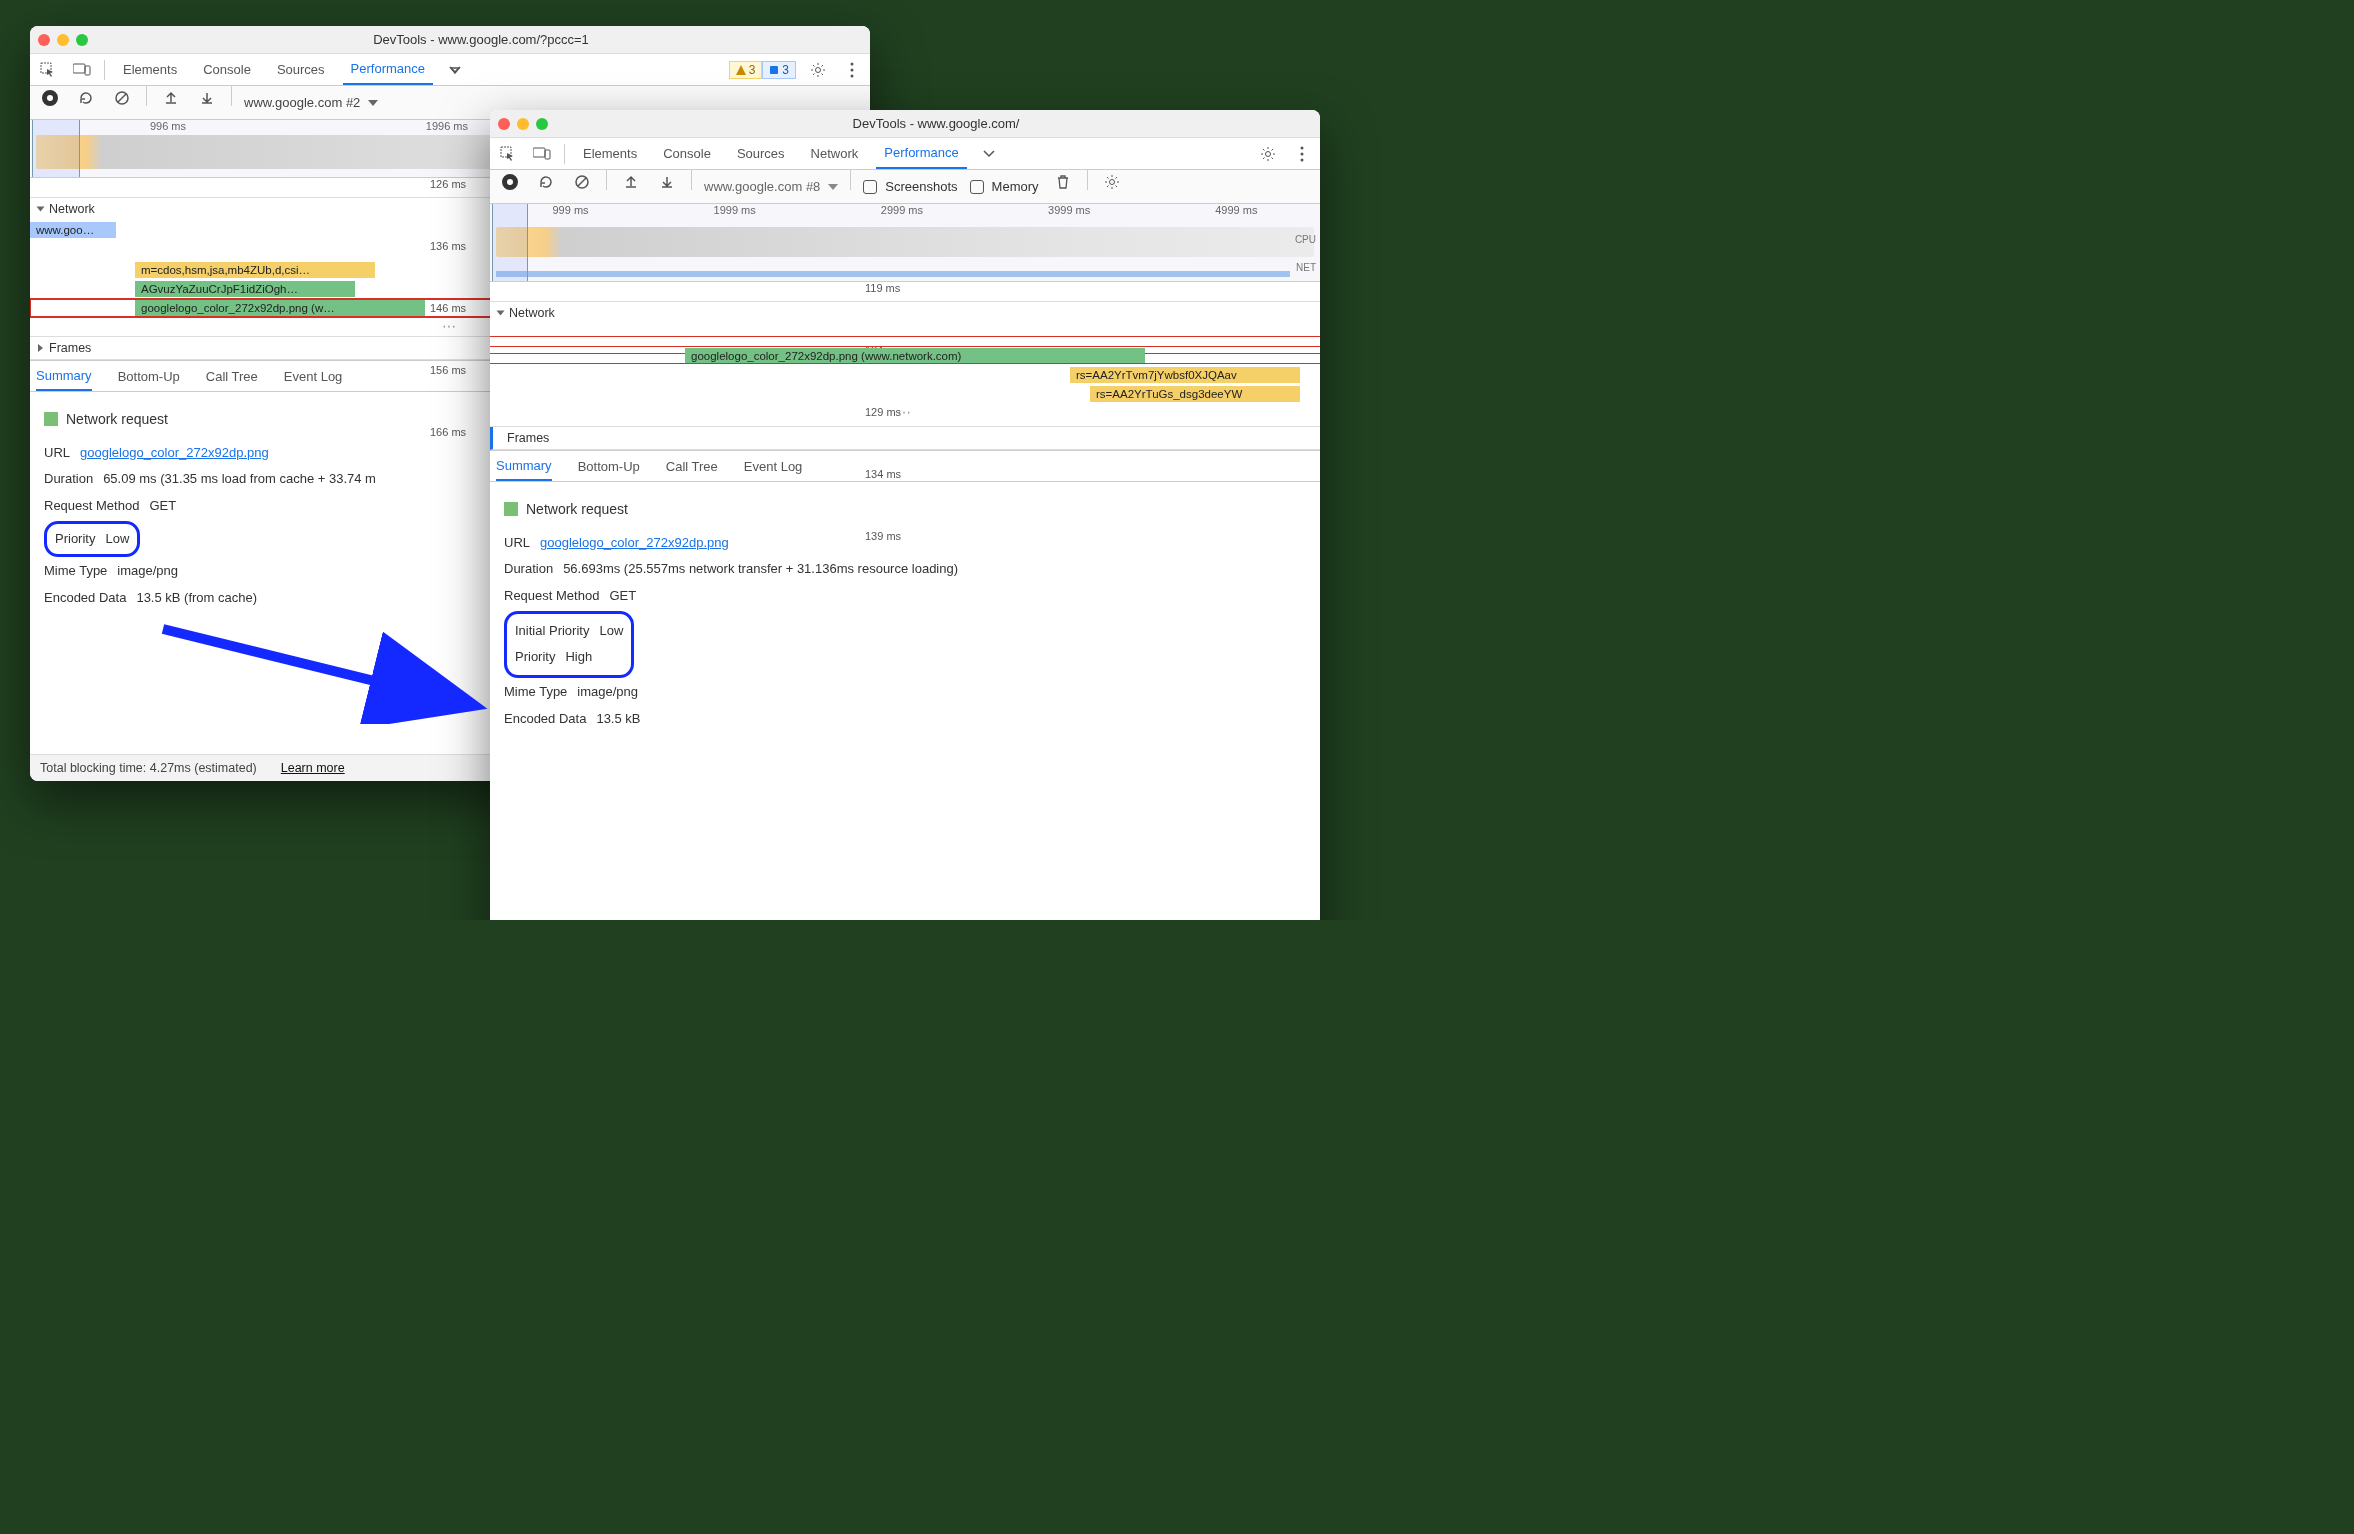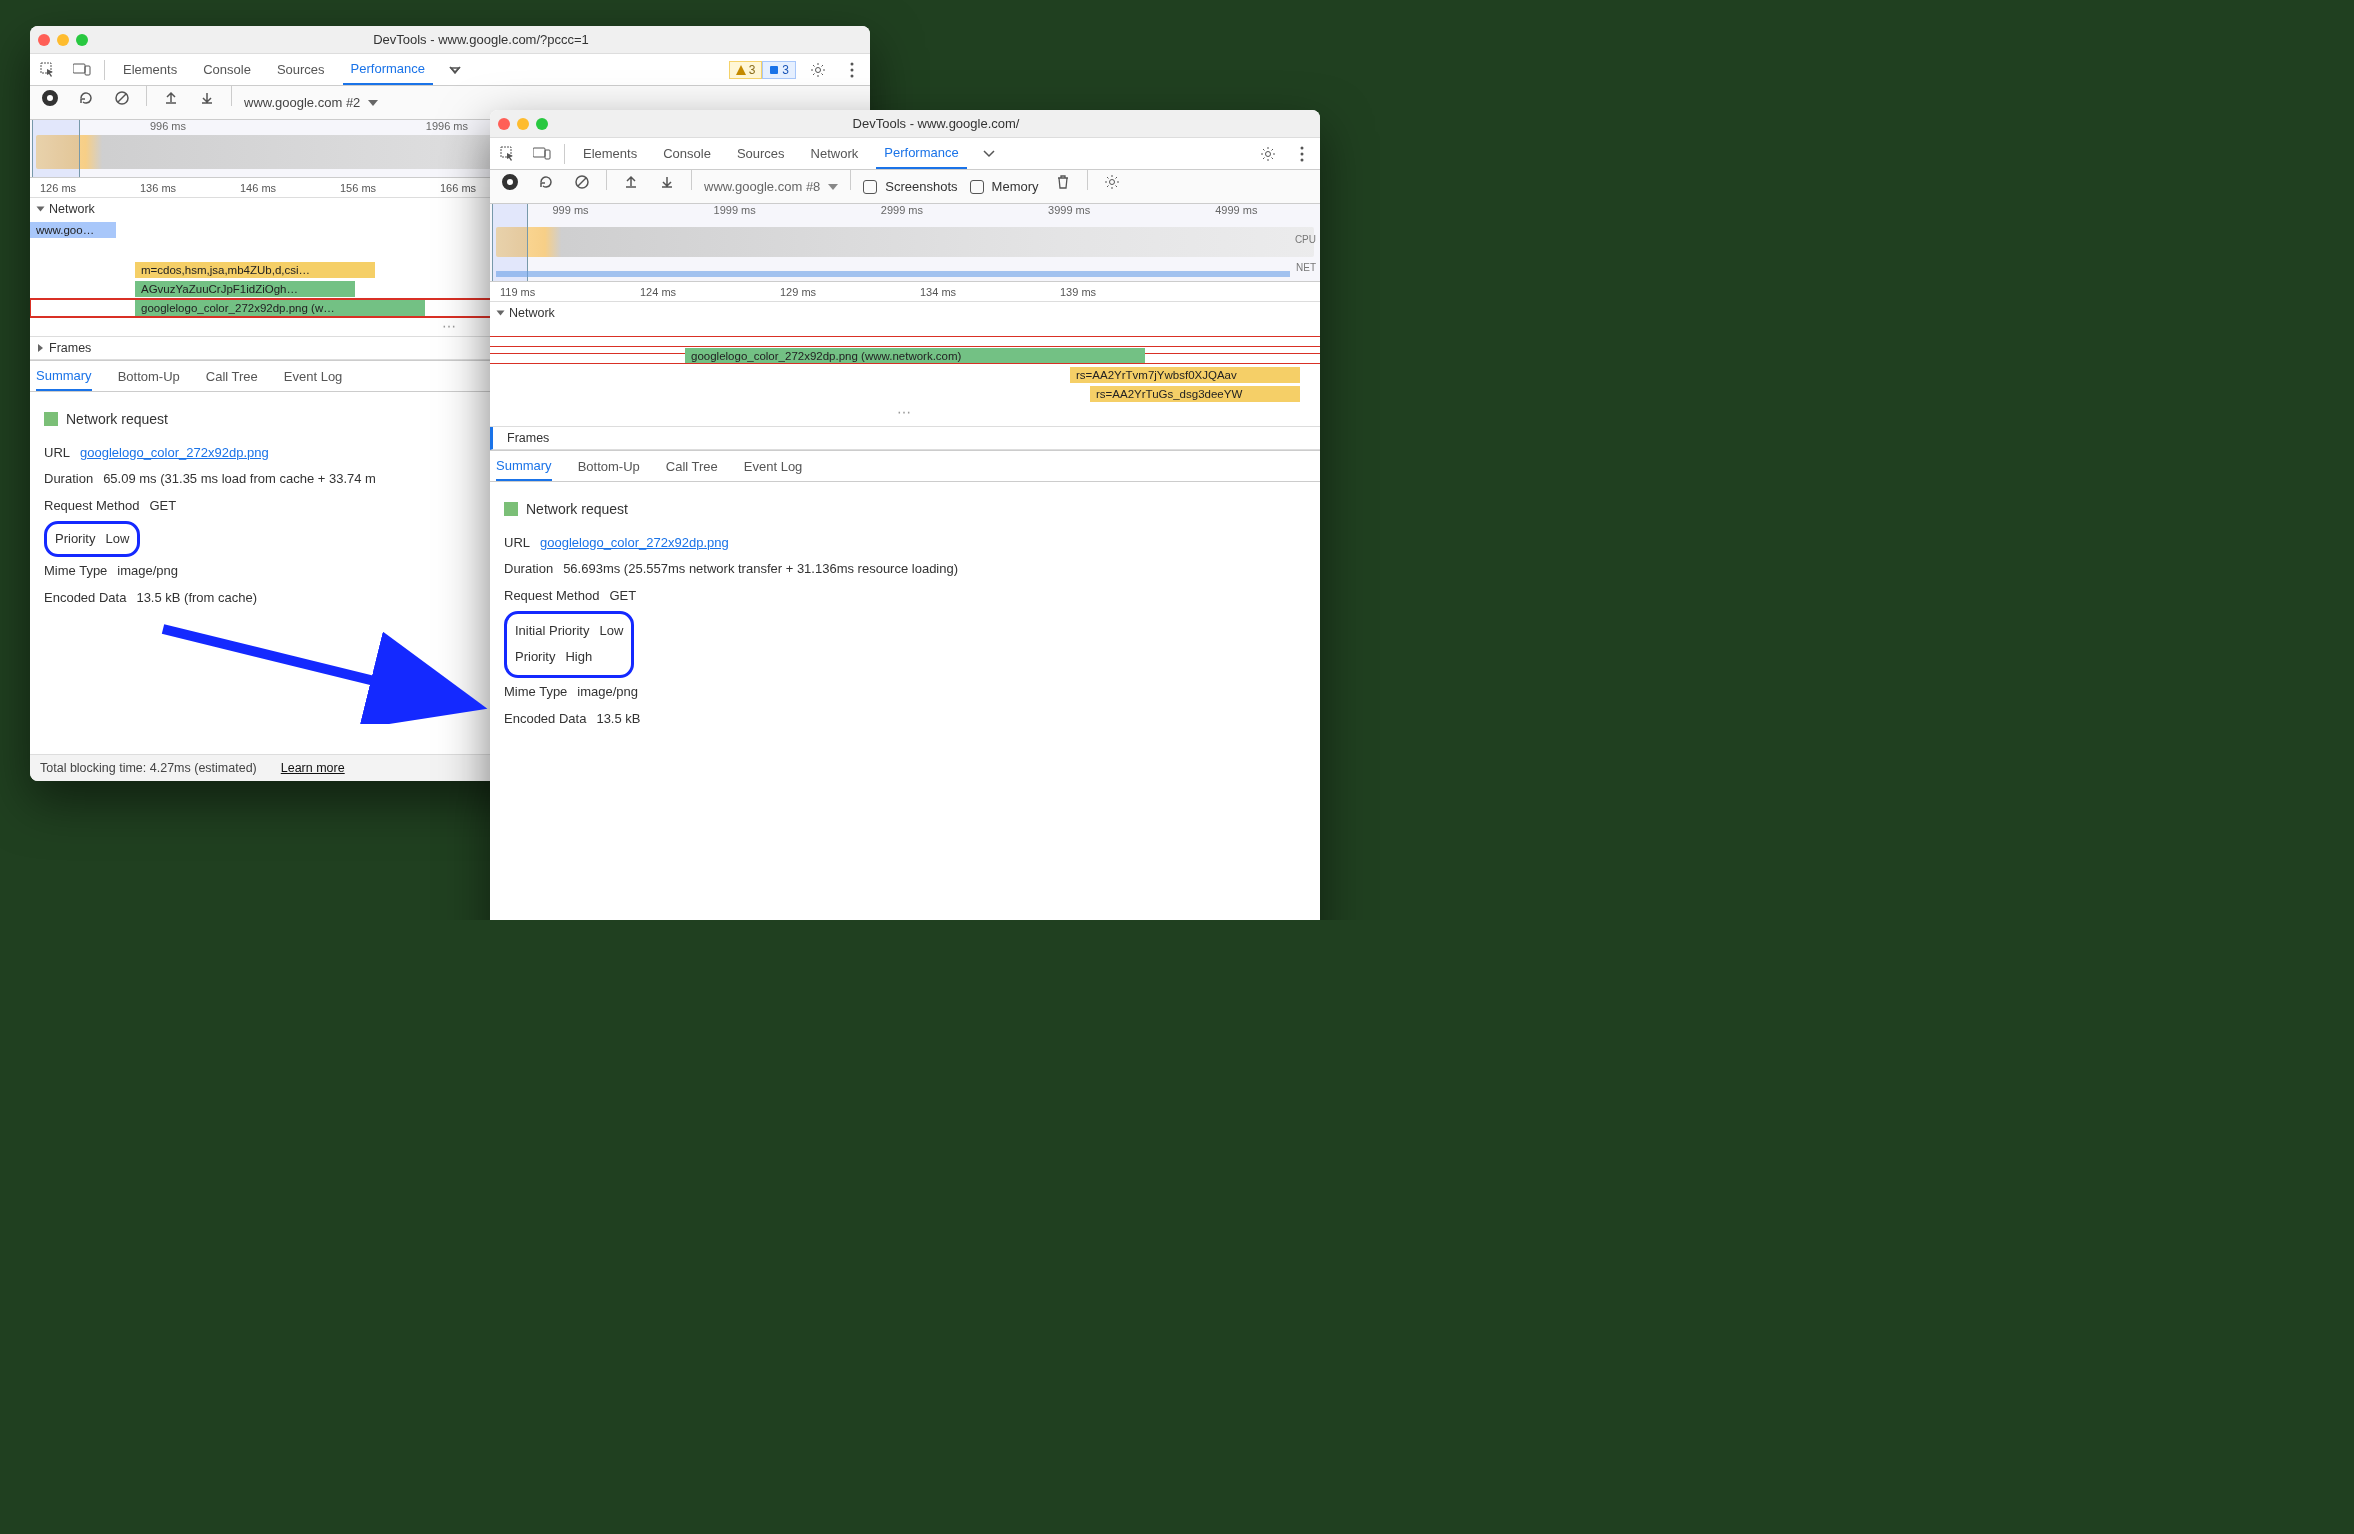--- a/index.html
+++ b/index.html
@@ -62,21 +62,21 @@
     border: 5px solid #333; }
   .overview {
     height: 58px; background: #f6f6fb; position: relative; border-bottom: 1px solid #ccc;
   }
   .overview .ticks { position: absolute; top: 0; left: 0; right: 0; height: 14px; font-size: 11px; color: #666; display: flex; justify-content: space-around; }
   .overview .flame { position: absolute; bottom: 8px; left: 6px; right: 6px; height: 34px;
     background: linear-gradient(90deg,#ffd88a 0%,#f7c56a 6%,#c5c5c5 8%,#e0e0e0 70%,#e9e9e9 100%);
     opacity: .8; border-radius: 2px; }
   .overview .sel { position: absolute; top:0; bottom:0; left:2px; width:48px; background: rgba(80,120,255,.12); border-left:1px solid #79a; border-right:1px solid #79a;}
   .ruler { height: 20px; border-bottom: 1px solid #ddd; display: flex; align-items:center;
-    font-size:11px; color:#555; gap: 50px; padding-left: 10px; }
+    font-size:11px; color:#555; gap: 50px; padding-left: 10px; flex-direction: column; }
   .ruler span { min-width: 50px; }
   .network-section { border-bottom: 1px solid #ddd; position: relative; }
   .accordion-hdr { display:flex; align-items:center; gap:6px; padding: 4px 8px; font-size: 12.5px; }
   .tri { width:0; height:0; border-left:5px solid #666; border-top:4px solid transparent;
     border-bottom:4px solid transparent; transform: rotate(0deg); }
   .tri.down { transform: rotate(90deg); }
   .wf-row { height: 18px; display:flex; align-items:center; font-size:11.5px; margin: 1px 0; }
   .wf-bar { height: 16px; display:flex; align-items:center; padding: 0 6px; color:#222; white-space:nowrap; overflow:hidden; text-overflow:ellipsis; }
   .wf-yellow { background:#f5cf67; }
   .wf-green  { background:#73c184; }

